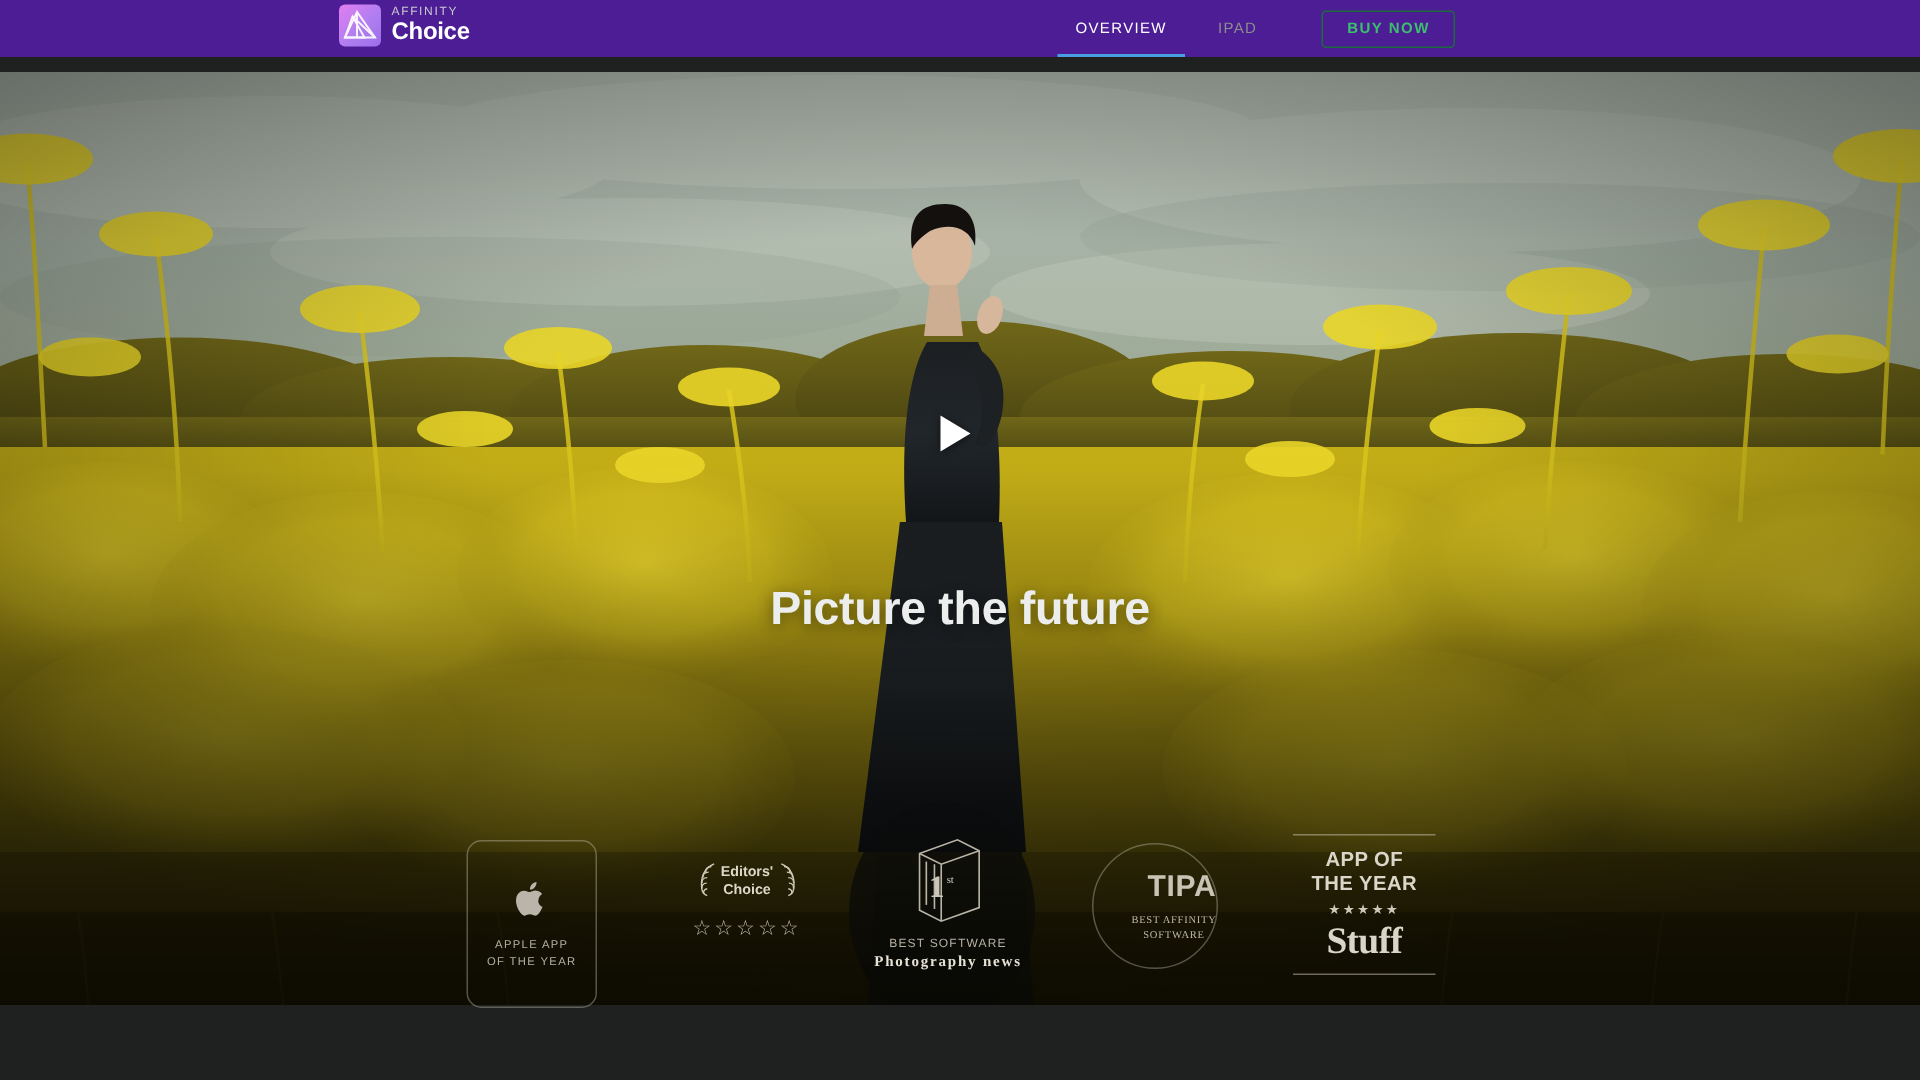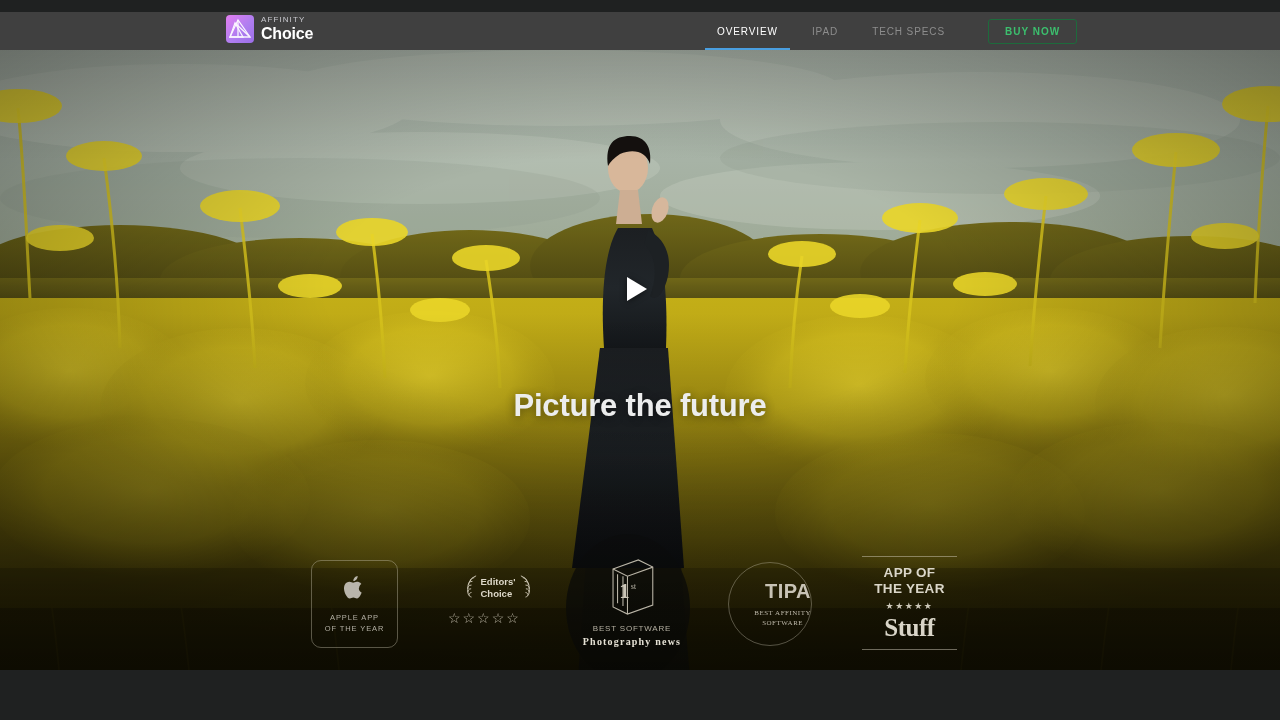--- a/index.html
+++ b/index.html
@@ -7,23 +7,23 @@
   html, body {
     width: 1280px; height: 720px;
     background: #1f2121;
     font-family: "Liberation Sans", sans-serif;
     overflow: hidden;
   }
   .page { position: relative; width: 1280px; height: 720px; background: #1f2121; }
 
   
   .header {
-    position: absolute; top: 12px; left: 0;
+    position: absolute; top: 0; left: 0;
     width: 1280px; height: 38px;
-    background: #404040;
+    background: #4c1d95;
     z-index: 50;
     display: flex; align-items: center;
   }
   .brand {
     position: absolute; left: 226px; top: 3px;
     display: flex; align-items: center; gap: 7px;
   }
   .brand-mark {
     width: 28px; height: 28px; border-radius: 4px;
     background: linear-gradient(135deg,#e27ef0 0%, #b07ef0 55%, #9b6ee8 100%);
@@ -94,28 +94,28 @@
   }
 
   
   .awards {
     position: absolute; left: 0; top: 498px; width: 1280px; height: 120px;
     z-index: 9; display: flex; justify-content: center; align-items: center; gap: 0;
   }
   .award { position: absolute; top: 0; height: 120px; }
 
   .aw-apple {
-    left: 311px; width: 87px; height: 88px; top: 14px;
+    left: 311px; width: 87px; height: 112px; top: 14px;
     border: 1px solid rgba(200,195,175,.40); border-radius: 10px;
     display: flex; flex-direction: column; align-items: center; justify-content: center;
   }
   .aw-apple .glyph { font-size: 27px; color: #b9b5ab; line-height: 1; margin-bottom: 6px; }
   .aw-apple .line { font-size: 7.5px; letter-spacing: 0.9px; color: #b3afa4; line-height: 11px; }
 
-  .aw-editors { left: 448px; width: 100px; top: 28px; }
+  .aw-editors { left: 448px; width: 100px; top: 28px; text-align: center; }
   .aw-editors .ed-head { display: flex; align-items: center; justify-content: center; gap: 3px; }
   .aw-editors .laurel { font-size: 17px; color: #cfc9b6; line-height: 1; }
   .aw-editors .ed-words { font-size: 9.5px; font-weight: 700; color: #ddd8c9; line-height: 11.5px; }
   .aw-editors .stars { margin-top: 9px; font-size: 14px; letter-spacing: 2px; color: #b8b2a2; }
 
   .aw-best { left: 572px; width: 120px; top: 10px; text-align: center; }
   .aw-best .cube { height: 62px; display: flex; justify-content: center; align-items: flex-start; }
   .aw-best .cap { font-size: 8px; letter-spacing: 0.8px; color: #b5b0a2; margin-top: 6px; }
   .aw-best .brandline { font-size: 10px; font-weight: 700; color: #e6e2d6;
     font-family: "Liberation Serif", serif; letter-spacing: 1.2px; margin-top: 3px; }
@@ -170,21 +170,20 @@
       </span>
       <span class="brand-text">
         <span class="brand-affinity">AFFINITY</span>
         <span class="brand-photo">Choice</span>
       </span>
     </a>
 
     <nav class="nav">
       <div class="nav-item active">OVERVIEW</div>
       <div class="nav-item">IPAD</div>
-      <div class="nav-item">TECH SPECS</div>
       <button class="buy-now">BUY NOW</button>
     </nav>
 
   </div>
 
   <div class="hero">
 
     <div class="hero-img">
       <svg viewBox="0 0 1280 632" preserveAspectRatio="none" aria-hidden="true">
         <defs>

